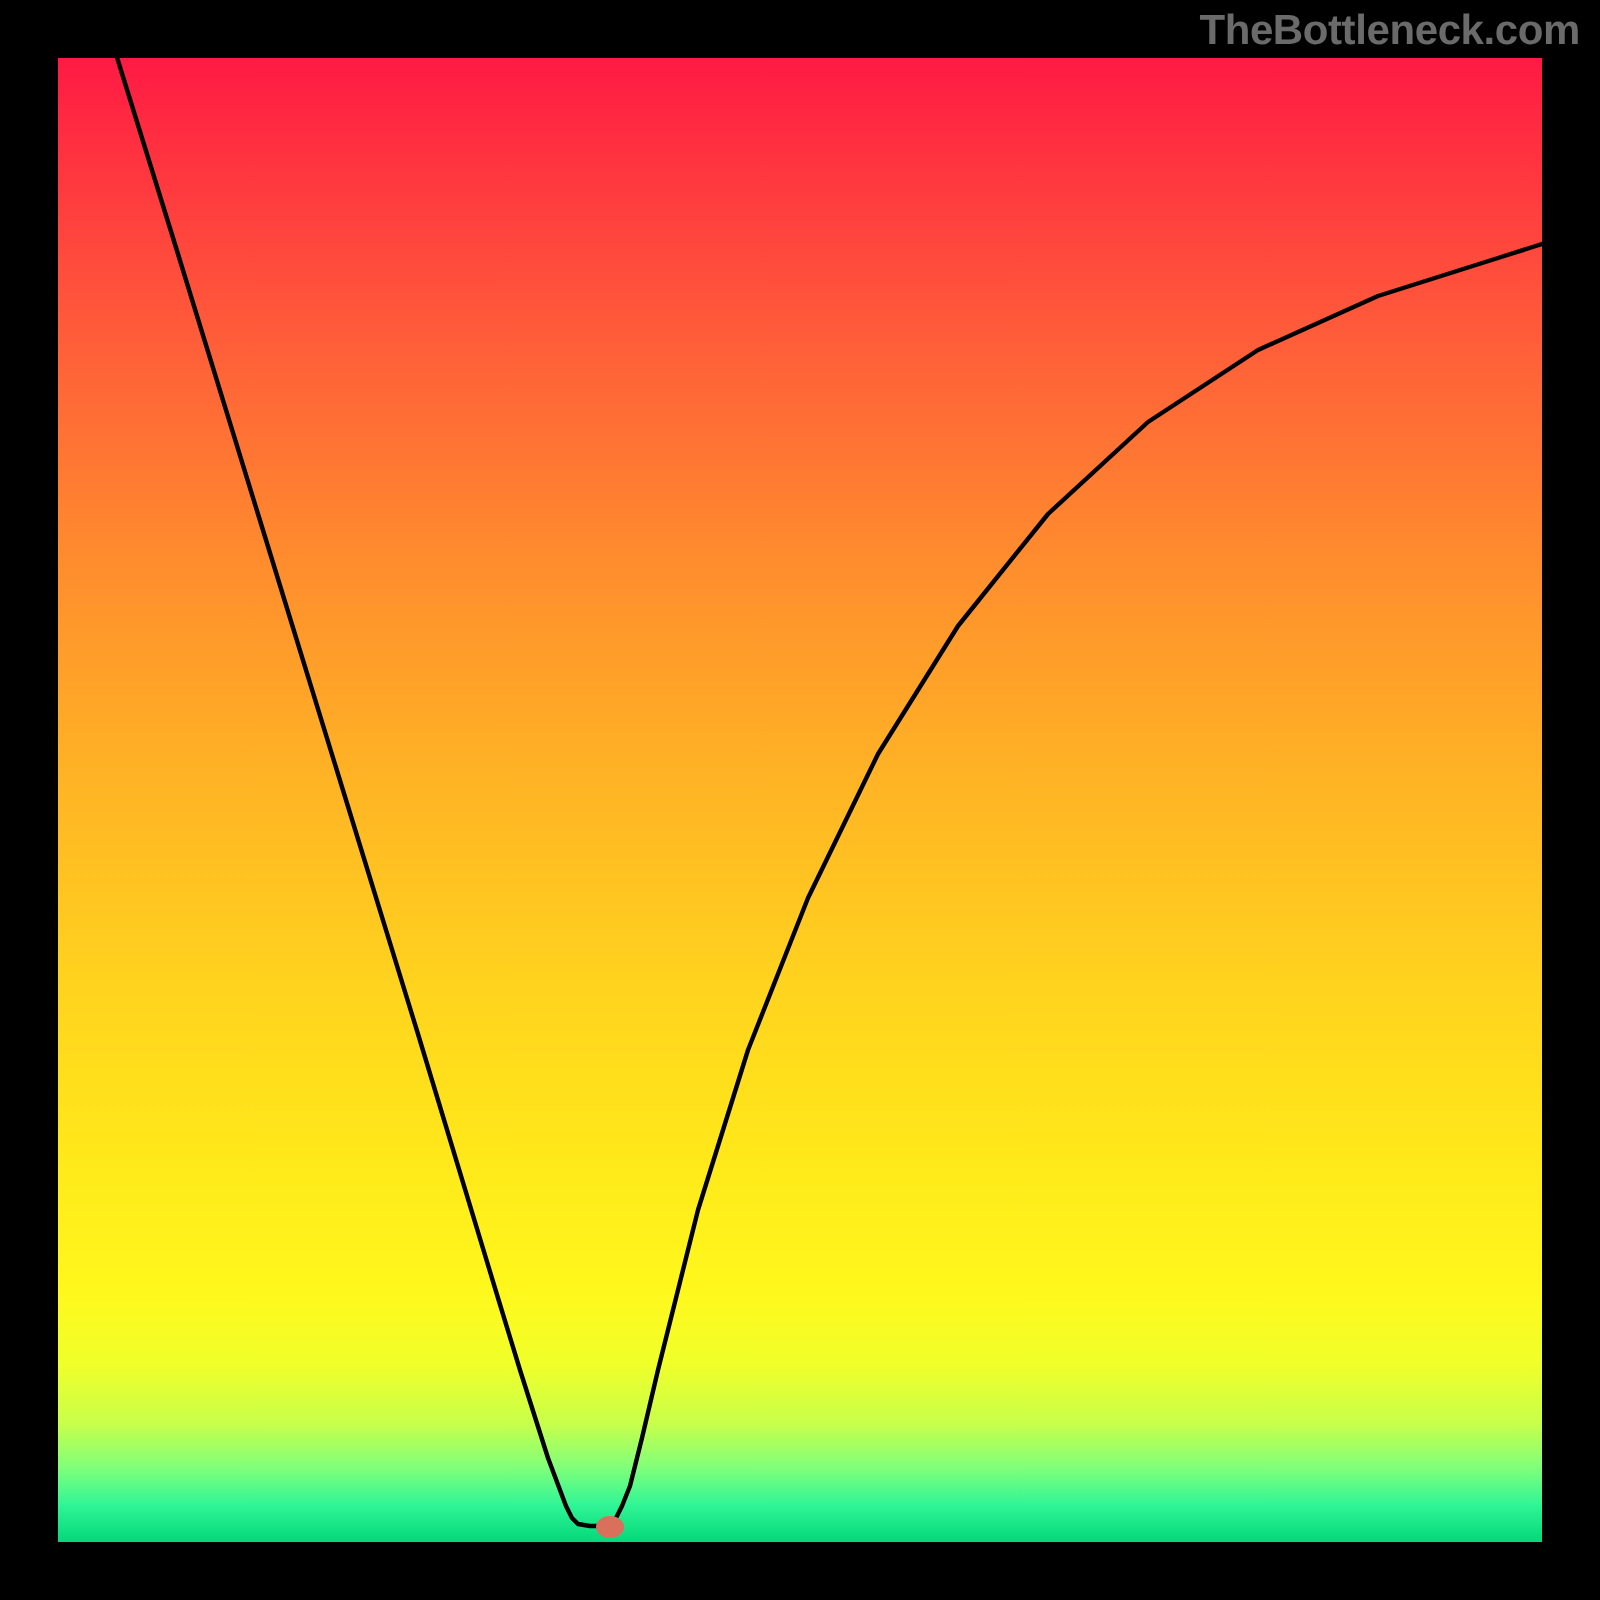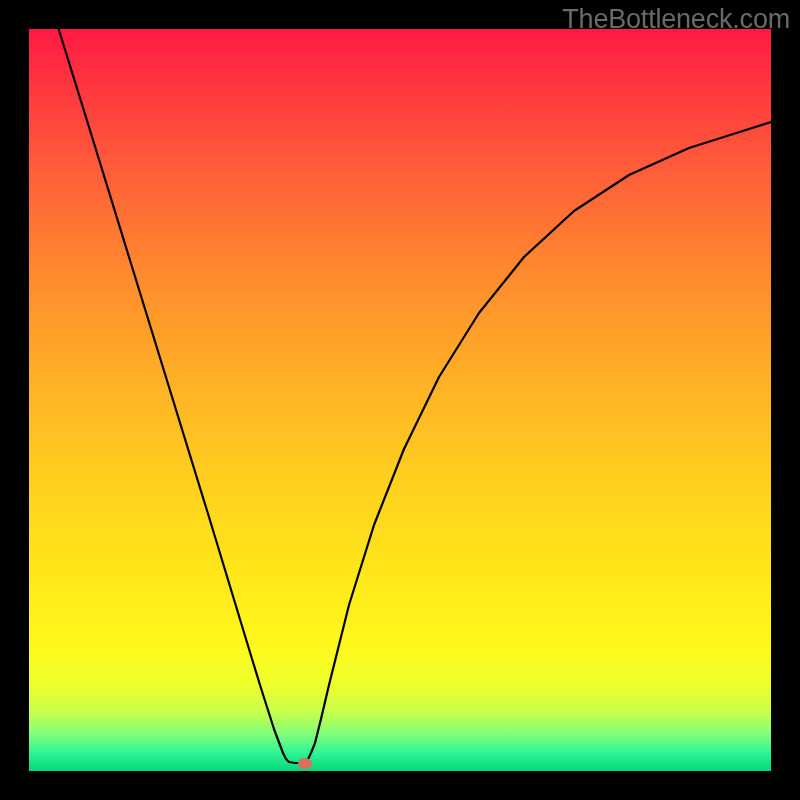--- a/index.html
+++ b/index.html
@@ -32,22 +32,22 @@
       #80ff7a 95%,
       #30f596 97.5%,
       #03d87a 100%
     );
   }
   .watermark {
     position: absolute;
     top: 4px;
     right: 10px;
     color: #6a6a6a;
-    font-size: 27px;
-    font-weight: 400;
+    font-size: 21px;
+    font-weight: 700;
     letter-spacing: -0.2px;
     user-select: none;
   }
   svg.curve {
     position: absolute;
     left: 0;
     top: 0;
     width: 742px;
     height: 742px;
   }

